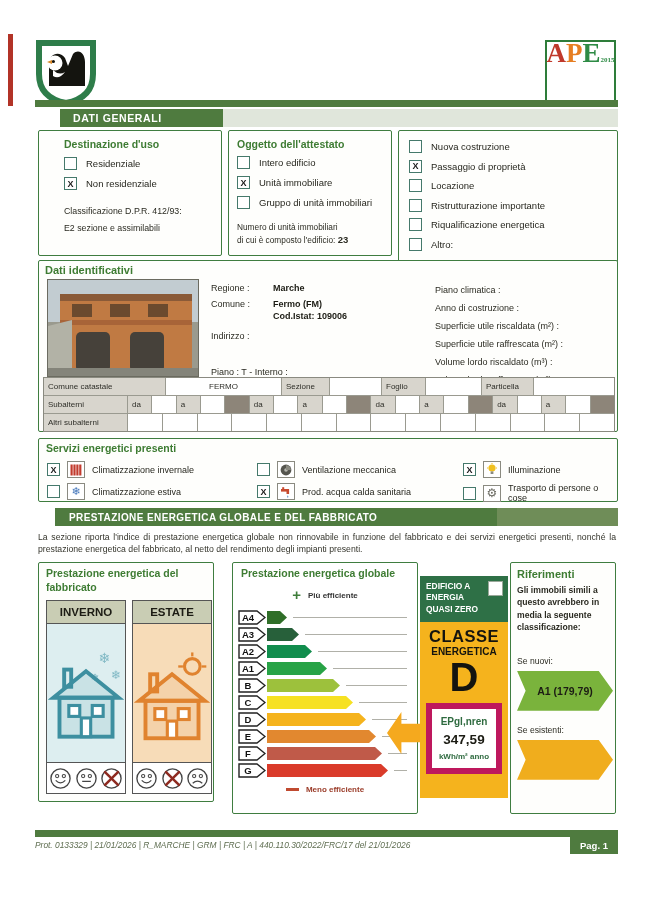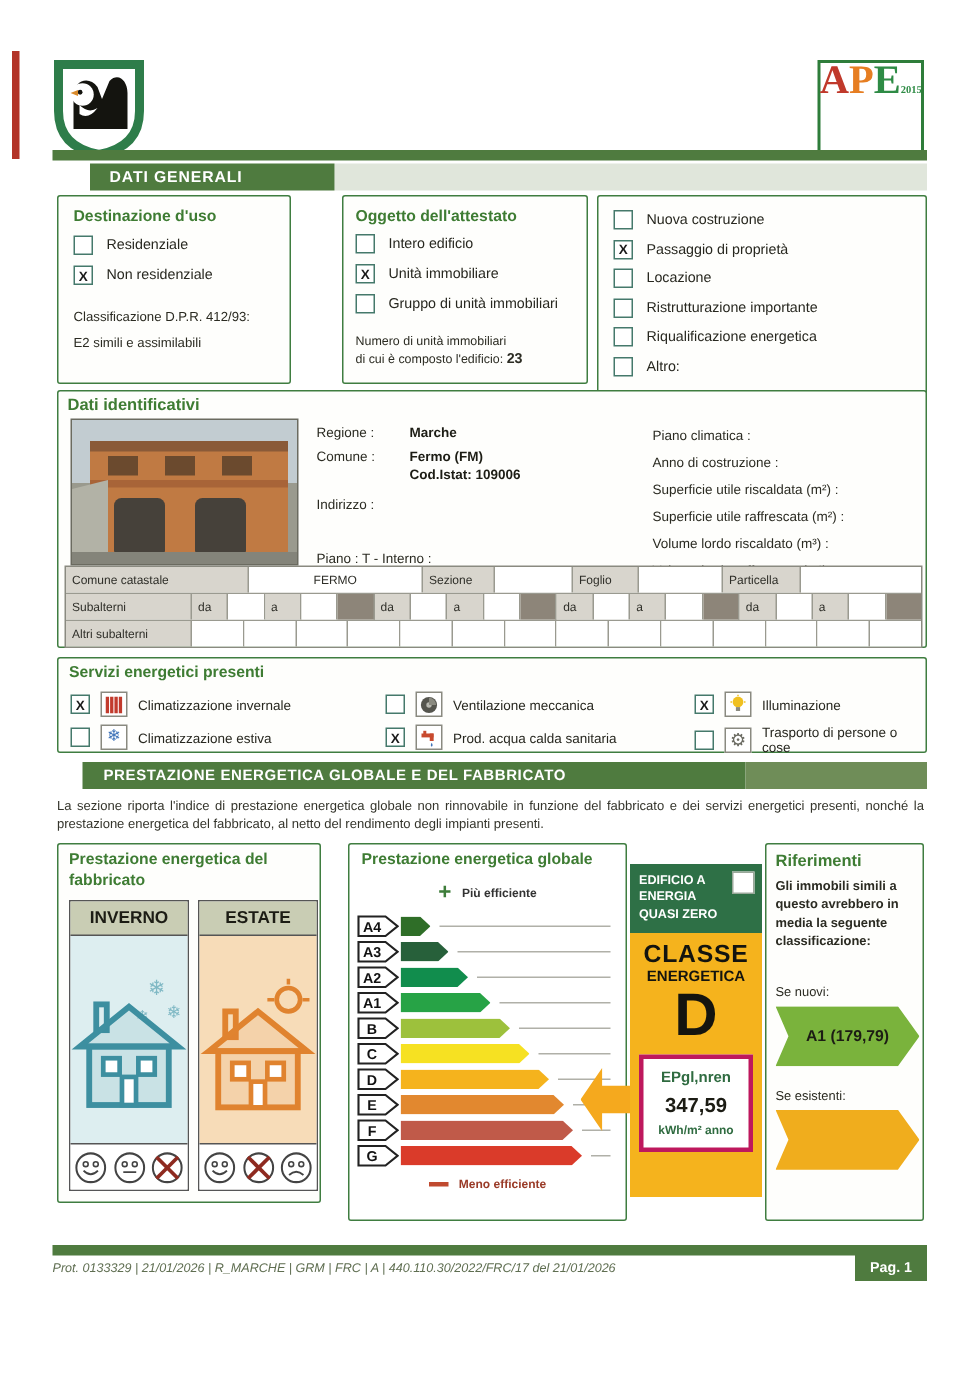--- a/index.html
+++ b/index.html
@@ -66,32 +66,32 @@
   </div>
 </div>
 
 <div class="abs greenbar" style="left:35px;top:100px;width:583px;height:7px;"></div>
 
 <div class="abs greenbar" style="left:60px;top:109px;width:163px;height:18px;display:flex;align-items:center;padding-left:13px;box-sizing:border-box;">
   <span style="color:#fff;font-weight:bold;font-size:10.5px;letter-spacing:0.6px;">DATI GENERALI</span>
 </div>
 <div class="abs" style="left:223px;top:109px;width:395px;height:18px;background:rgba(113,140,92,0.22);"></div>
 
-<div class="abs box" style="left:38px;top:130px;width:156px;height:126px;padding:7px 10px;">
+<div class="abs box" style="left:38px;top:130px;width:184px;height:126px;padding:7px 25px;">
   <div class="gtitle" style="font-size:10.5px;margin-bottom:7px;">Destinazione d'uso</div>
   <div class="chkrow">
     <div class="cb"></div>
     <span class="chklabel">Residenziale</span>
   </div>
   <div class="chkrow">
     <div class="cb">X</div>
     <span class="chklabel">Non residenziale</span>
   </div>
   <div style="font-size:8.8px;margin-top:16px;color:#2b2b22;">Classificazione D.P.R. 412/93:</div>
-  <div style="font-size:8.8px;margin-top:7px;color:#2b2b22;">E2 simili e assimilabili</div>
+  <div style="font-size:8.8px;margin-top:7px;color:#2b2b22;">E2 sezione e assimilabili</div>
 </div>
 
 <div class="abs box" style="left:228px;top:130px;width:164px;height:126px;padding:7px 8px;">
   <div class="gtitle" style="font-size:10.5px;margin-bottom:6px;">Oggetto dell'attestato</div>
   <div class="chkrow">
     <div class="cb"></div>
     <span class="chklabel">Intero edificio</span>
   </div>
   <div class="chkrow">
     <div class="cb">X</div>
@@ -493,21 +493,21 @@
 
   <div class="abs" style="left:385px;top:14px;width:88px;">
     <div style="background:#2e7046;height:46px;position:relative;padding:5px 6px;box-sizing:border-box;">
       <div style="color:#fff;font-weight:bold;font-size:8.4px;line-height:1.35;width:58px;">EDIFICIO A ENERGIA QUASI ZERO</div>
       <div style="position:absolute;right:5px;top:5px;width:13px;height:13px;background:#fff;border:1px solid #9aa89a;"></div>
     </div>
     <div style="background:#f5b31d;height:176px;text-align:center;padding-top:5px;box-sizing:border-box;">
       <div style="font-weight:bold;font-size:16.5px;color:#14140f;letter-spacing:0.5px;">CLASSE</div>
       <div style="font-weight:bold;font-size:10px;color:#14140f;">ENERGETICA</div>
       <div style="font-weight:bold;font-size:40px;line-height:1;color:#14140f;">D</div>
-      <div style="background:#fff;border:3px solid #be185d;margin:6px 6px 0 6px;padding:7px 2px;">
+      <div style="background:#fff;border:6px solid #be185d;margin:6px 6px 0 6px;padding:7px 2px;">
         <div style="font-weight:bold;font-size:10px;color:#2f6b40;">EPgl,nren</div>
         <div style="font-weight:bold;font-size:13.5px;color:#1c1c14;margin:5px 0;">347,59</div>
         <div style="font-weight:bold;font-size:8px;color:#2f6b40;">kWh/m² anno</div>
       </div>
     </div>
   </div>
 
   <div class="abs box" style="left:475px;top:0;width:106px;height:252px;padding:5px 6px;">
     <div class="gtitle" style="font-size:11px;">Riferimenti</div>
     <div style="font-size:8.6px;font-weight:bold;color:#2b2b22;line-height:1.45;margin-top:4px;">Gli immobili simili a questo avrebbero in media la seguente classificazione:</div>

